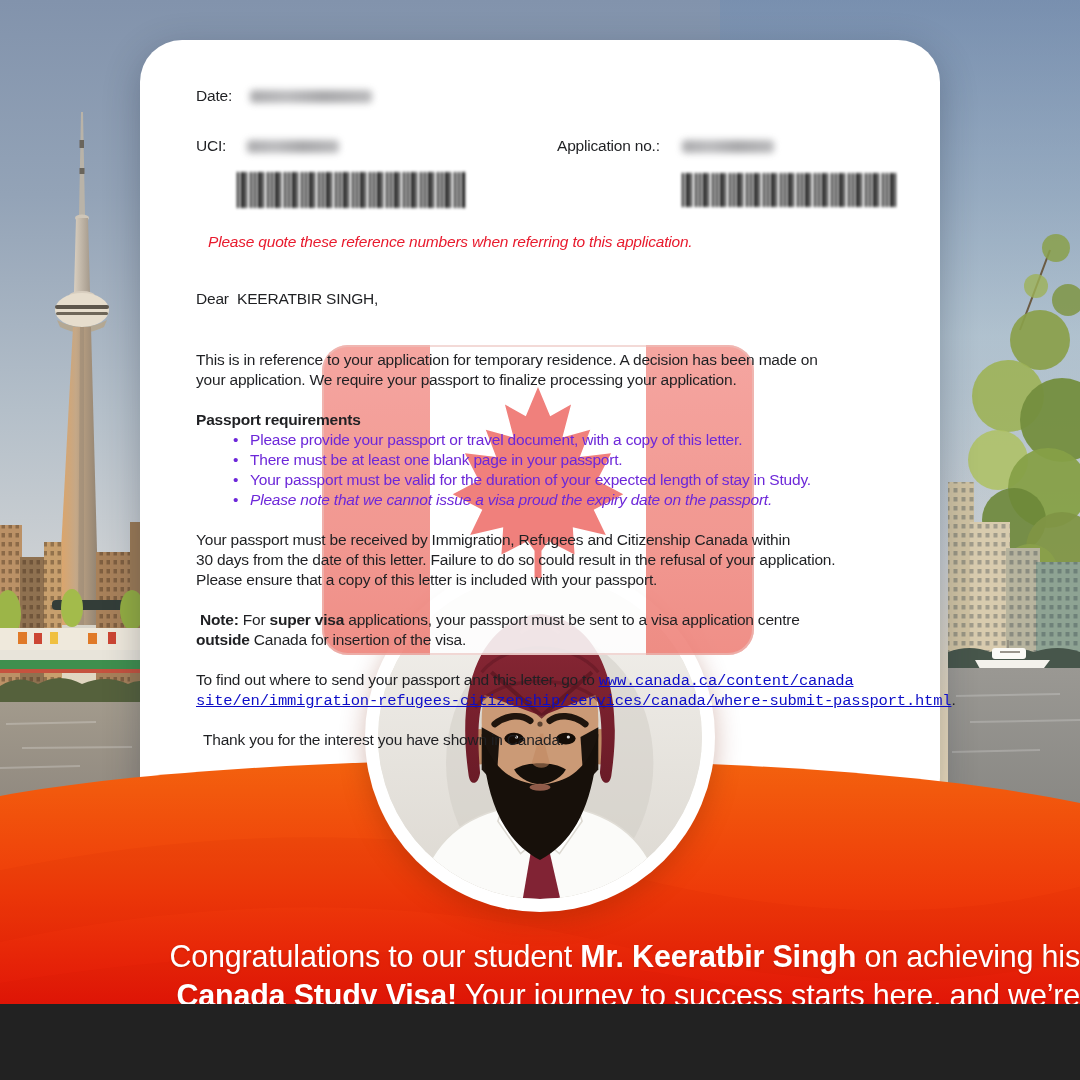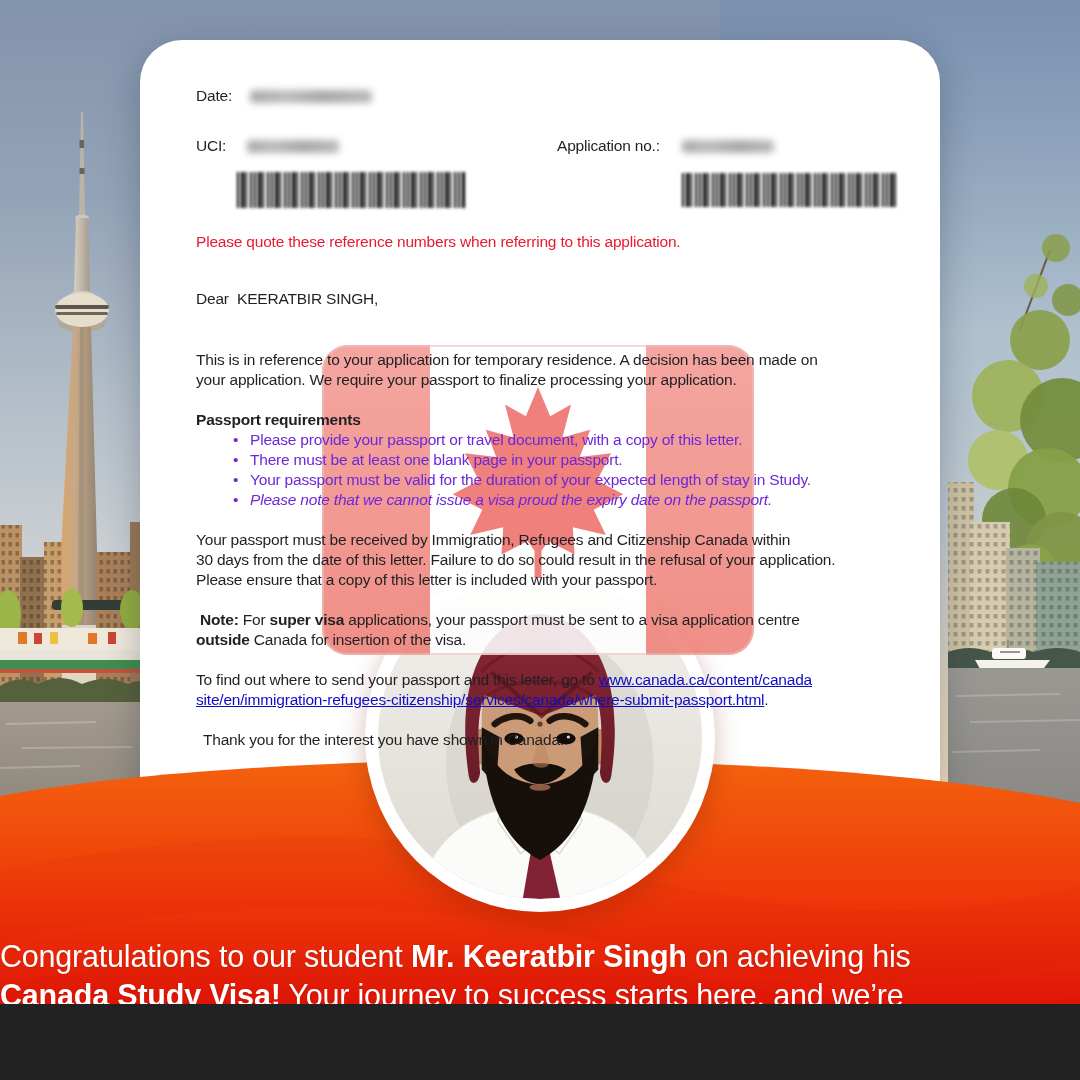--- a/index.html
+++ b/index.html
@@ -19,45 +19,45 @@
   .blur{position:absolute;z-index:2;height:13px;border-radius:4px;
         background:linear-gradient(90deg,#8d8d90,#a5a5a8 30%,#89898c 60%,#a2a2a5);
         filter:blur(3.5px);opacity:.75;}
   .blob-date{left:110px;top:50px;width:122px}
   .blob-uci{left:107px;top:100px;width:92px}
   .blob-app{left:542px;top:100px;width:92px}
   .barcode{position:absolute;z-index:2;filter:blur(1.8px) contrast(1.05);
      background:repeating-linear-gradient(90deg,#000 0 2px,#fff 2px 4px,#000 4px 7px,#fff 7px 8px,#111 8px 10px,#fff 10px 13px,#000 13px 15px,#fff 15px 17px);}
   .bc-left{left:97px;top:132px;width:228px;height:36px}
   .bc-right{left:542px;top:133px;width:216px;height:34px}
-  .r-notice{left:56px;top:192px;color:#e81a2d;}
+  .r-notice{left:68px;top:192px;color:#e81a2d;font-style:italic;}
   .r-dear{left:56px;top:249px}
   .r-p1a{left:56px;top:310px}.r-p1b{left:56px;top:330px}
   .r-heading{left:56px;top:370px;font-weight:700}
   .bullet{position:absolute;z-index:2;font-size:15.5px;line-height:20px;color:#6d28d9;white-space:pre;letter-spacing:-0.2px;left:93px;}
   .bullet .dot{display:inline-block;width:17px;}
   .r-b1{top:390px}.r-b2{top:410px}.r-b3{top:430px}.r-b4{top:450px}
   .r-b4 .btxt{font-style:italic}
   .r-p2a{left:56px;top:490px}.r-p2b{left:56px;top:510px}.r-p2c{left:56px;top:530px}
   .r-note1{left:60px;top:570px}.r-note2{left:56px;top:590px}
   .r-link1{left:56px;top:630px}.r-link2{left:56px;top:650px}
   .r-thanks{left:63px;top:690px}
-  .lnk{color:#0d0dc8;text-decoration:underline;cursor:pointer;}
+  .lnk{color:#0d0dc8;text-decoration:underline;cursor:pointer;font-family:Liberation Mono, monospace;}
 
   
   .wave{position:absolute;inset:0;pointer-events:none;}
 
   
   .photo{position:absolute;left:365px;top:562px;width:350px;height:350px;border-radius:50%;
          background:#ffffff;box-shadow:0 8px 26px rgba(120,30,0,.30);}
   .photo-inner{position:absolute;inset:13px;border-radius:50%;overflow:hidden;background:#e9e6e0;}
   .photo-inner svg{display:block;width:100%;height:100%;}
 
   
-  .congrats{position:absolute;left:0;top:937px;width:1080px;text-align:left;color:#ffffff;
+  .congrats{position:absolute;left:0;top:937px;width:1080px;text-align:right;color:#ffffff;
             font-size:30.5px;line-height:39px;letter-spacing:-0.2px;
             text-shadow:0 1px 2px rgba(120,10,0,.25);}
   .congrats b{font-weight:700}
   .cline{white-space:pre}
 </style>
 </head>
 <body>
 
 <div class="canvas">
 

